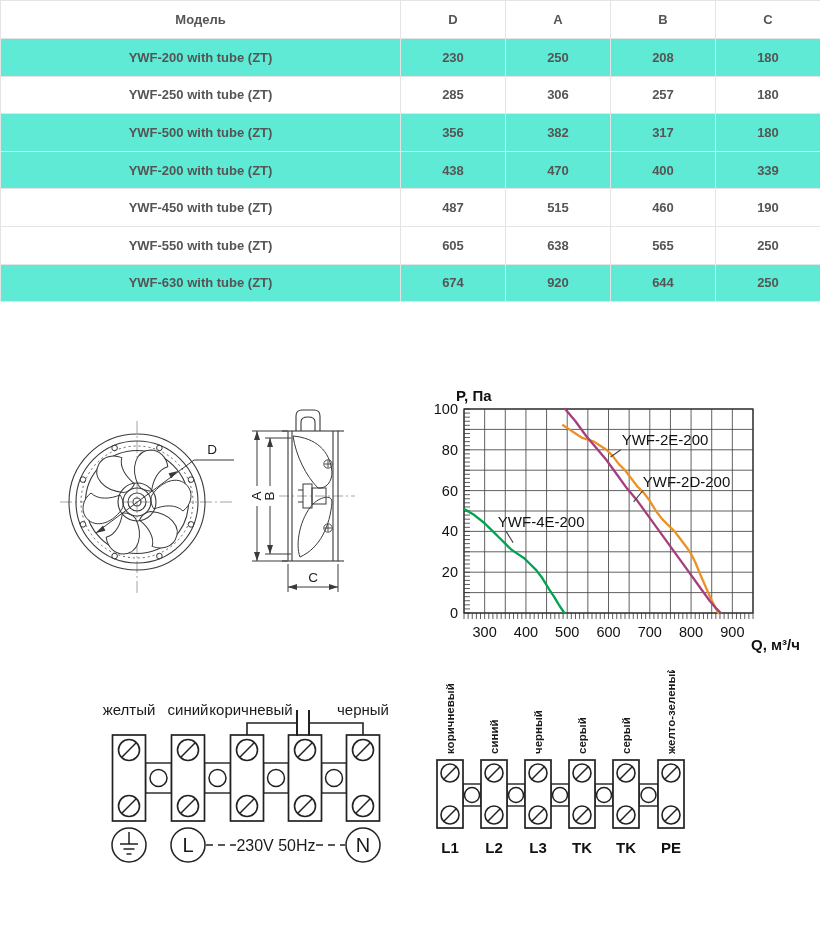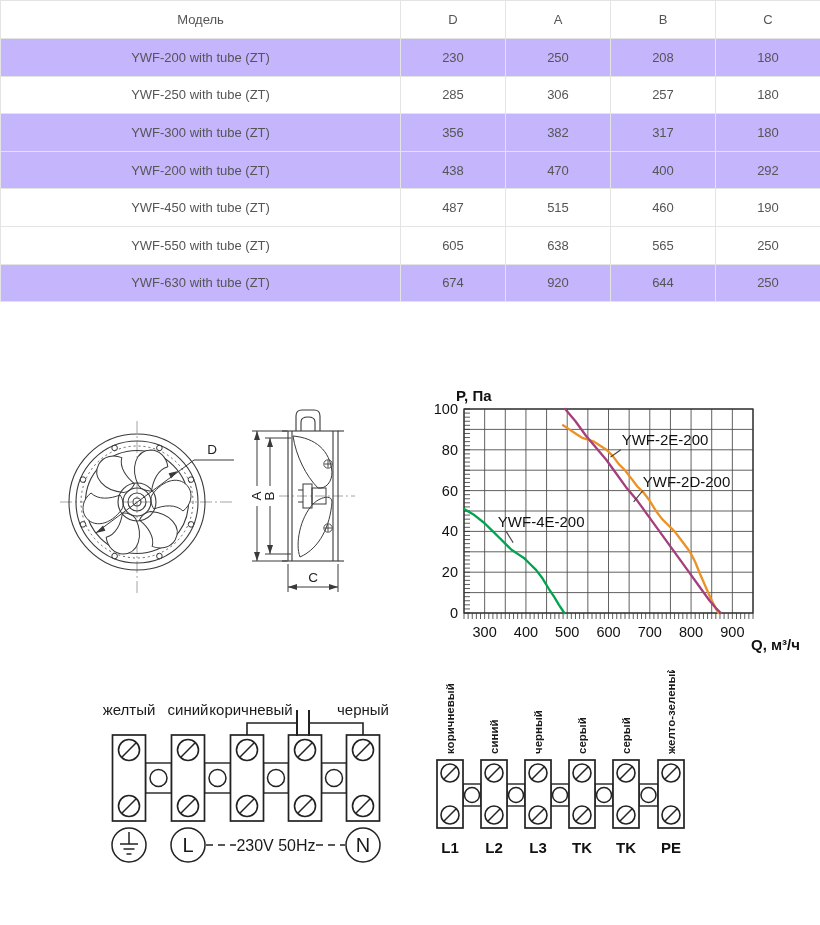--- a/index.html
+++ b/index.html
@@ -3,23 +3,23 @@
 <meta charset="utf-8">
 <style>
   html,body{margin:0;padding:0;background:#fff;}
   body{width:820px;height:925px;position:relative;overflow:hidden;
        font-family:"Liberation Sans",sans-serif;}
   .abs{position:absolute;}
   
   table.spec{border-collapse:collapse;width:820px;table-layout:fixed;
              font-size:13px;color:#555;}
   table.spec th,table.spec td{border:1px solid #e4e4e4;text-align:center;
-             font-weight:400;height:36.6px;padding:0;}
+             font-weight:700;height:36.6px;padding:0;}
   table.spec thead th{height:37px;background:#fff;}
-  table.spec tr.striped td{background:#c4b5fd;}
+  table.spec tr.striped td{background:#5eead4;}
   svg text{font-family:"Liberation Sans",sans-serif;}
   .dimlabel{font-size:13.5px;fill:#222;}
 </style>
 </head>
 <body>
 
 <div class="abs" style="left:0;top:0;">
   <table class="spec">
     <colgroup>
         <col style="width:400px">
@@ -46,32 +46,32 @@
           <td>180</td>
         </tr>
         <tr>
           <td>YWF-250 with tube (ZT)</td>
           <td>285</td>
           <td>306</td>
           <td>257</td>
           <td>180</td>
         </tr>
         <tr class="striped">
-          <td>YWF-300 with tube (ZT)</td>
+          <td>YWF-500 with tube (ZT)</td>
           <td>356</td>
           <td>382</td>
           <td>317</td>
           <td>180</td>
         </tr>
         <tr class="striped">
           <td>YWF-200 with tube (ZT)</td>
           <td>438</td>
           <td>470</td>
           <td>400</td>
-          <td>292</td>
+          <td>339</td>
         </tr>
         <tr>
           <td>YWF-450 with tube (ZT)</td>
           <td>487</td>
           <td>515</td>
           <td>460</td>
           <td>190</td>
         </tr>
         <tr>
           <td>YWF-550 with tube (ZT)</td>

